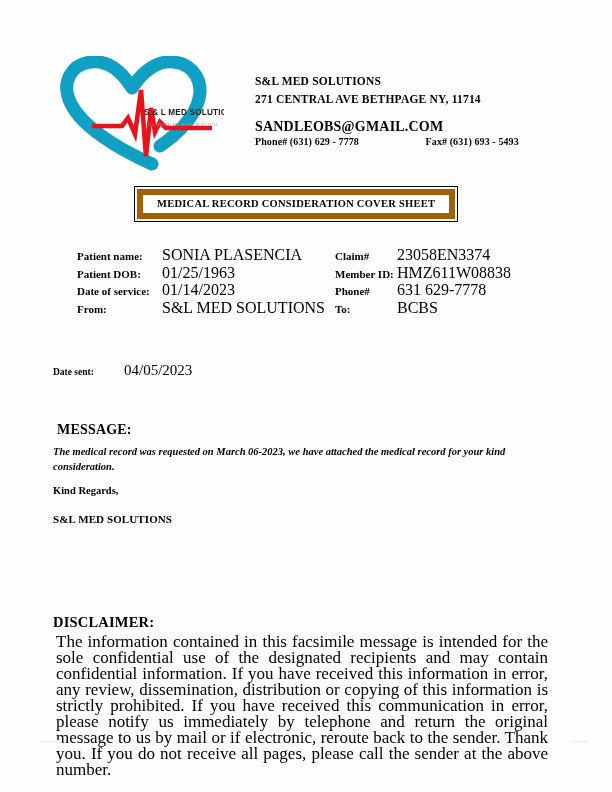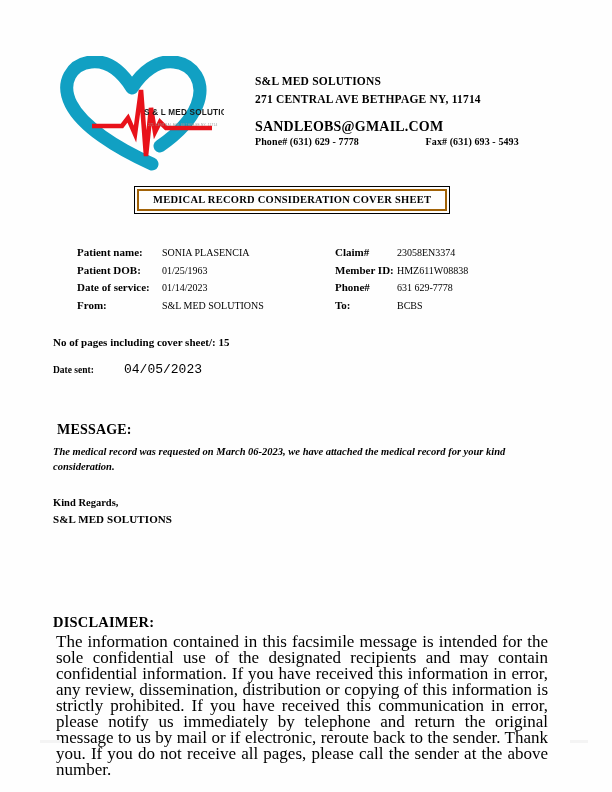--- a/index.html
+++ b/index.html
@@ -80,21 +80,21 @@
 
   
   .title-box-outer {
     position: absolute;
     left: 134px;
     top: 186px;
     border: 1px solid #000;
     padding: 2px;
   }
   .title-box-inner {
-    border: 2px solid #a16207;
+    border: 6px solid #a16207;
     padding: 3px 14px 4px 14px;
   }
   .title-text {
     font-weight: bold;
     font-size: 10.5px;
     letter-spacing: 0.25px;
     white-space: nowrap;
   }
 
   
@@ -119,21 +119,21 @@
   .col-right {
     display: flex;
     align-items: baseline;
   }
   .lbl {
     font-weight: bold;
     font-size: 11px;
     white-space: nowrap;
   }
   .val {
-    font-size: 10px;
+    font-size: 16px;
     white-space: nowrap;
   }
   .col-left .lbl { width: 85px; flex: 0 0 85px; }
   .col-left .val { }
   .col-right .lbl { width: 62px; flex: 0 0 62px; }
 
   .pages-line {
     position: absolute;
     left: 53px;
     top: 336px;
@@ -146,21 +146,21 @@
     left: 53px;
     top: 362px;
     display: flex;
     align-items: baseline;
   }
   .datesent-line .lbl {
     font-size: 9.5px;
     width: 71px;
     flex: 0 0 71px;
   }
-  .datesent-line .val { font-size: 13px; font-family: Liberation Mono, monospace; }
+  .datesent-line .val { font-size: 15px; }
 
   
   .message-heading {
     position: absolute;
     left: 57px;
     top: 422px;
     font-weight: bold;
     font-size: 14px;
     letter-spacing: 0.2px;
     text-align: center;
@@ -171,21 +171,21 @@
     top: 445px;
     width: 492px;
     font-weight: bold;
     font-size: 10.5px;
     line-height: 14.5px;
     font-style: italic;
   }
   .message-regards {
     position: absolute;
     left: 53px;
-    top: 497px;
+    top: 485px;
     font-weight: bold;
     font-size: 10.5px;
   }
   .message-signoff {
     position: absolute;
     left: 53px;
     top: 513px;
     font-weight: bold;
     font-size: 11px;
     letter-spacing: 0.1px;
@@ -299,21 +299,20 @@
         <span class="lbl">From:</span>
         <span class="val">S&amp;L MED SOLUTIONS</span>
       </div>
       <div class="col-right">
         <span class="lbl">To:</span>
         <span class="val">BCBS</span>
       </div>
     </div>
   </div>
 
-  <div class="pages-line">No of pages including cover sheet/: 15</div>
 
   <div class="datesent-line">
     <span class="lbl">Date sent:</span>
     <span class="val">04/05/2023</span>
   </div>
 
   <div class="message-heading">MESSAGE:</div>
   <div class="message-body">The medical record was requested on March 06-2023, we have attached the medical record for your kind consideration.</div>
   <div class="message-regards">Kind Regards,</div>
   <div class="message-signoff">S&amp;L MED SOLUTIONS</div>

